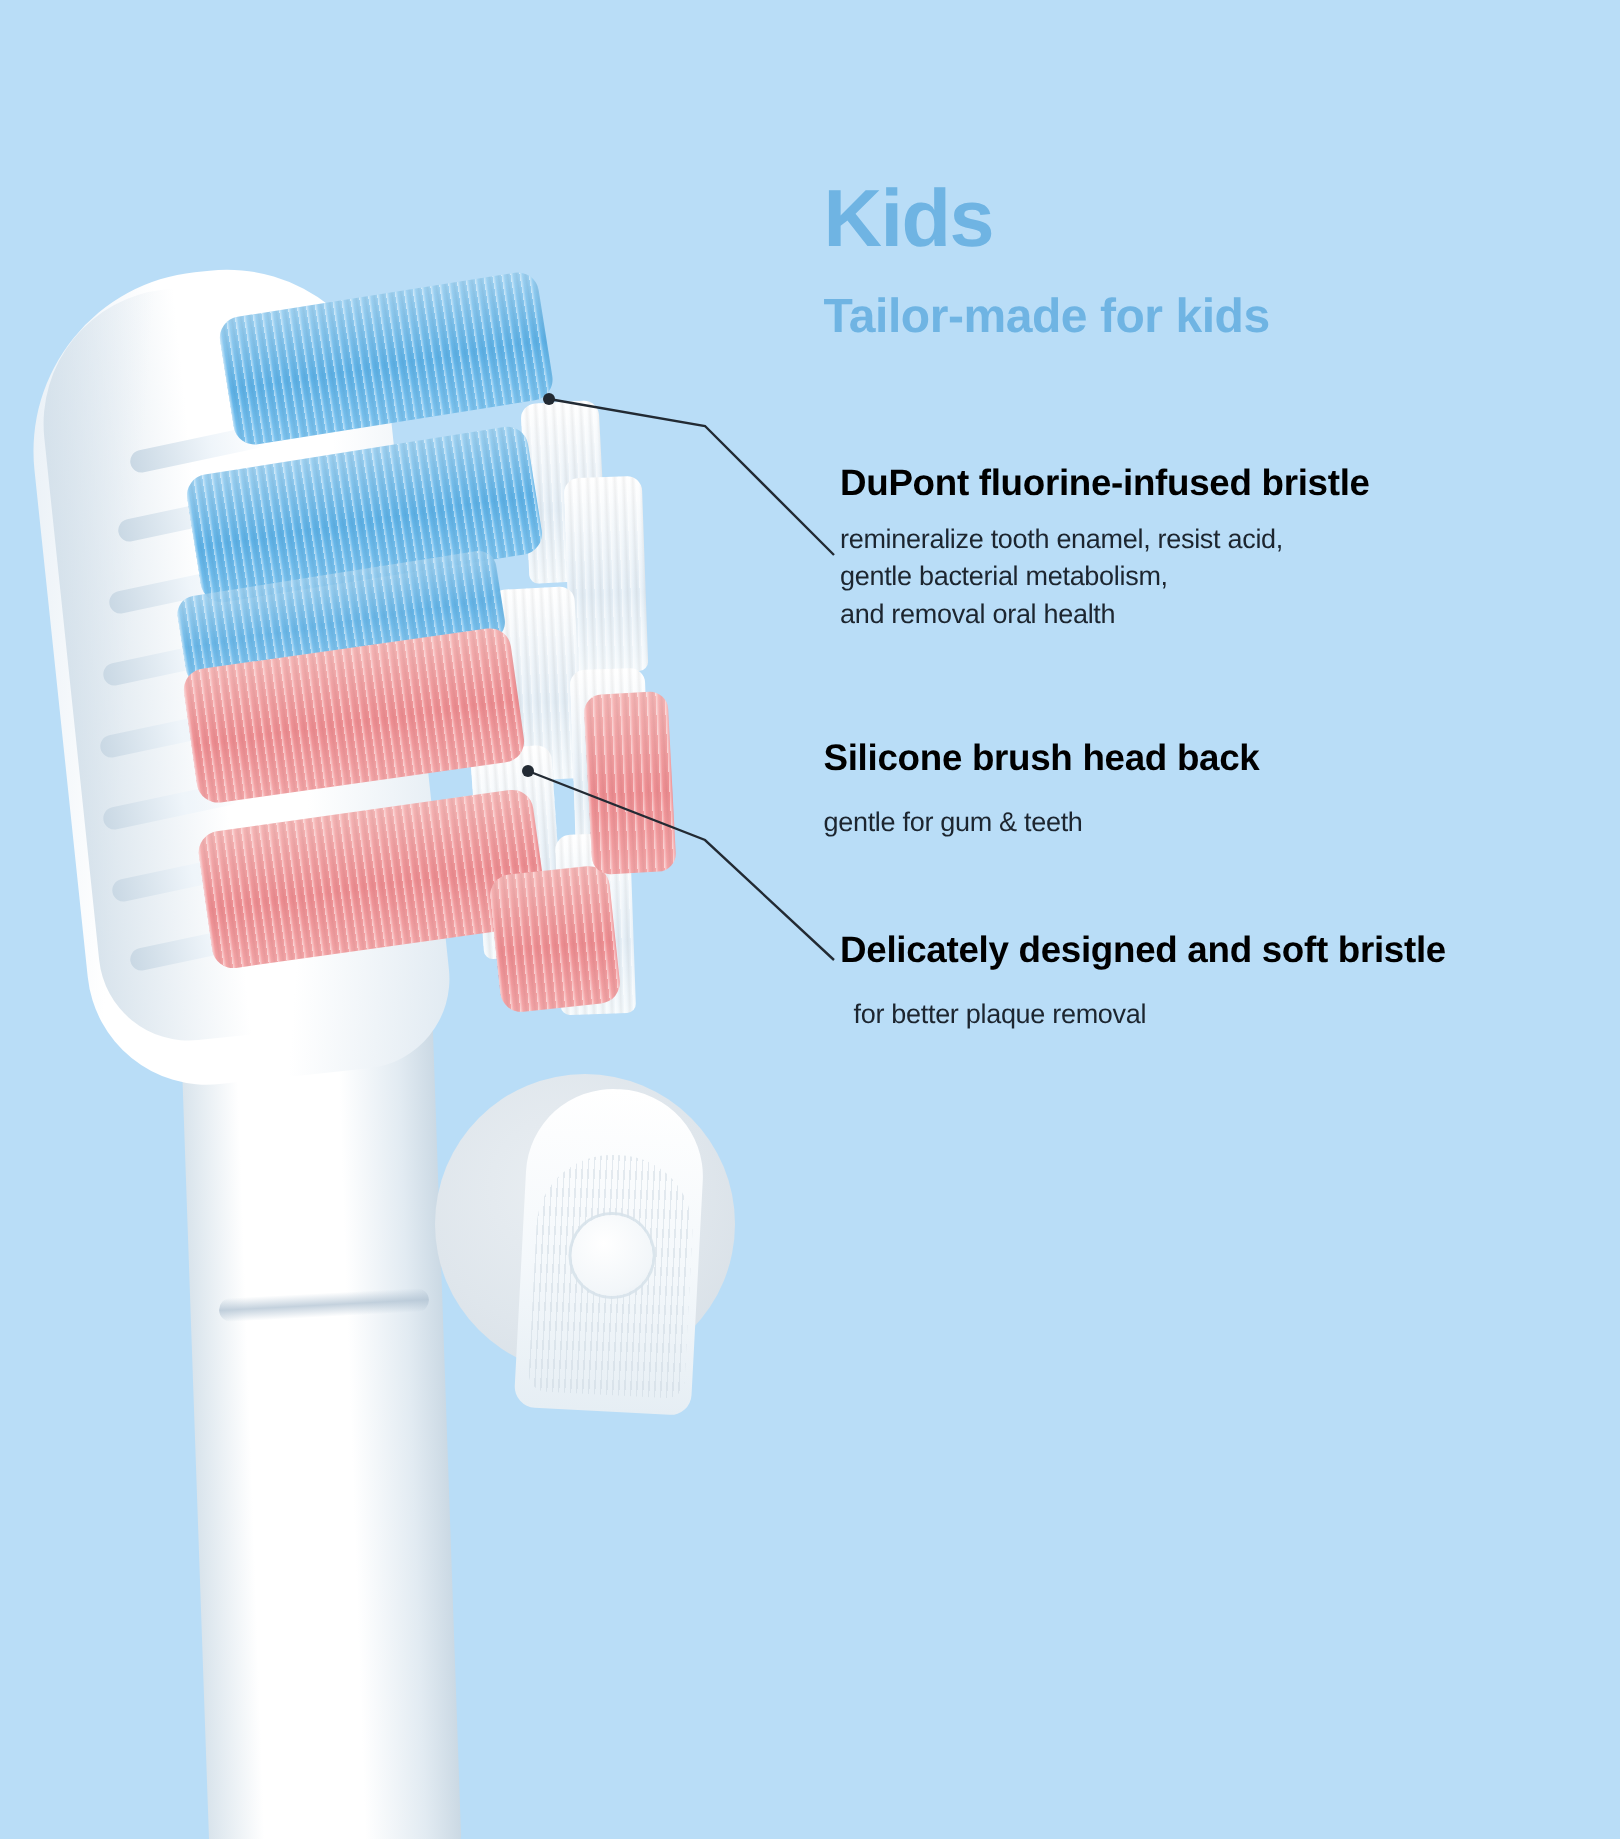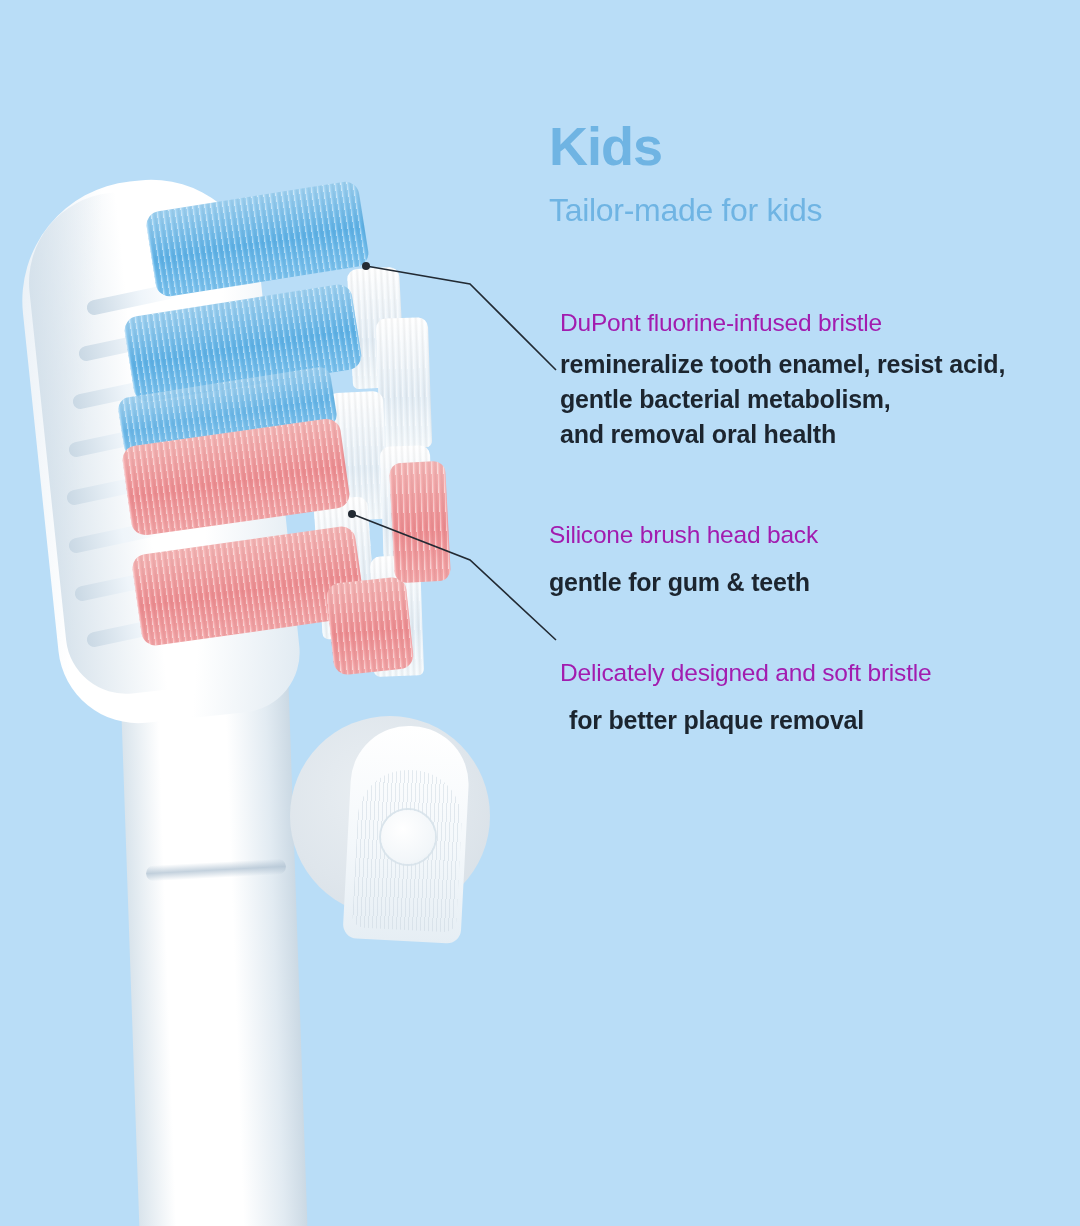--- a/index.html
+++ b/index.html
@@ -149,37 +149,37 @@
     letter-spacing: -1px;
     line-height: 1.05;
     margin: 0 0 18px 0;
   }
   .subhead {
     font-size: 32px;
     color: #6fb4e3;
     margin: 0 0 78px 0;
     line-height: 1.1;
     letter-spacing: -0.3px;
+    font-weight: bold;
   }
   .feature { margin-bottom: 44px; }
   .feature-title {
     font-size: 24.5px;
-    font-weight: normal;
-    color: #a21caf;
+    font-weight: bold;
+    color: #000000;
     line-height: 1.35;
     letter-spacing: -0.2px;
     margin: 0 0 8px 0;
   }
   .feature-desc {
-    font-size: 25px;
+    font-size: 18px;
     color: #1c252f;
     line-height: 1.4;
     letter-spacing: -0.2px;
     margin: 0;
-    font-weight: bold;
   }
   .feature-desc .line { display: block; }
 
   
   #feature-bristle { margin-top: 0; padding-left: 11px; }
   #feature-soft { margin-top: 56px; padding-left: 11px; }
   #feature-soft .feature-desc { padding-left: 9px; margin-top: 14px; }
   #feature-silicone { margin-top: 66px; padding-left: 0px; }
   #feature-silicone .feature-desc { margin-top: 14px; }
 </style>

